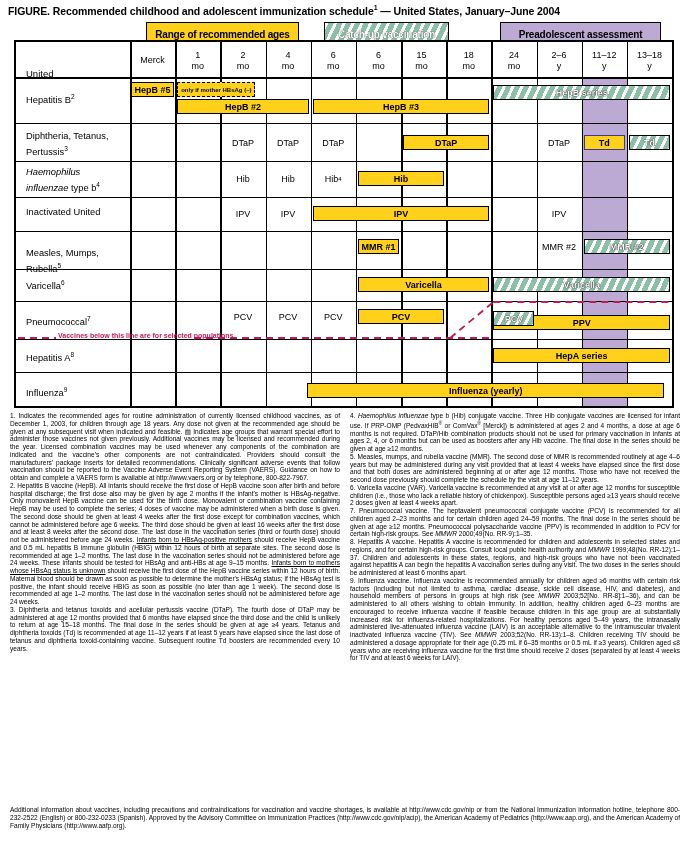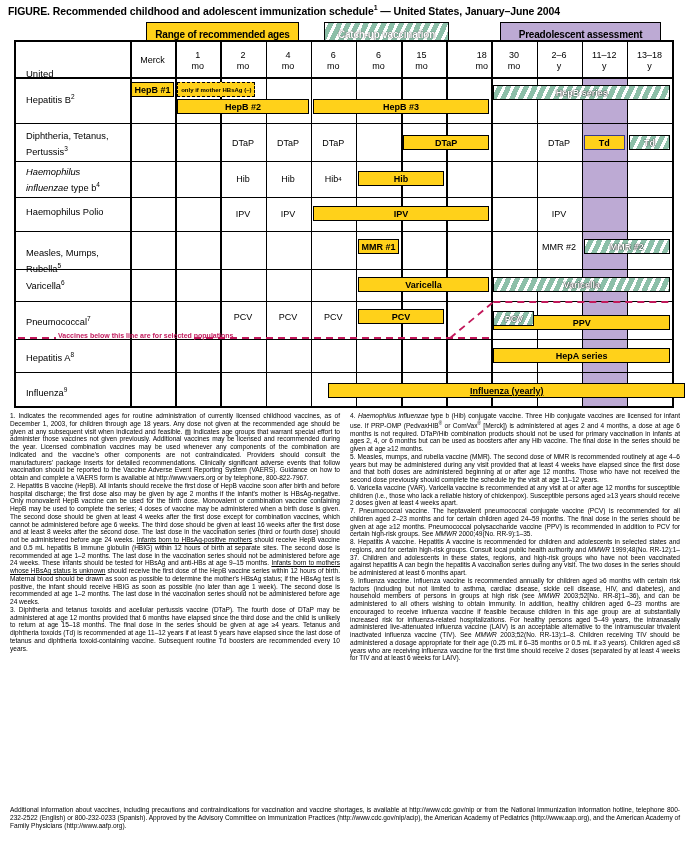--- a/index.html
+++ b/index.html
@@ -136,54 +136,54 @@
           <div>mo</div>
         </div>
         <div class="hdrcell" style="left: 339.833px; width: 45.1667px;">
           <div>6</div>
           <div>mo</div>
         </div>
         <div class="hdrcell" style="left: 385px; width: 41px;">
           <div>15</div>
           <div>mo</div>
         </div>
-        <div class="hdrcell" style="left: 430.167px; width: 45.1667px; padding-left: 13px;">
+        <div class="hdrcell" style="left: 430.167px; width: 45.1667px;">
           <div>18</div>
           <div>mo</div>
         </div>
         <div class="hdrcell" style="left: 475.333px; width: 45.1667px;">
-          <div>30</div>
+          <div>24</div>
           <div>mo</div>
         </div>
         <div class="hdrcell" style="left: 520.5px; width: 45.1667px;">
           <div>2–6</div>
           <div>y</div>
         </div>
         <div class="hdrcell" style="left: 565.667px; width: 45.1667px;">
           <div>11–12</div>
           <div>y</div>
         </div>
         <div class="hdrcell" style="left: 610.833px; width: 45.1667px;">
           <div>13–18</div>
           <div>y</div>
         </div>
       </div>
     <div id="row-names">
         <div class="vname" style="top: 49px;">Hepatitis B<sup>2</sup></div>
         <div class="vname" style="top: 89px;">Diphtheria, Tetanus,<br>Pertussis<sup>3</sup></div>
         <div class="vname" style="top: 125px;"><i>Haemophilus</i><br><i>influenzae</i> type b<sup>4</sup></div>
-        <div class="vname" style="top: 165px;">Haemophilus Polio</div>
+        <div class="vname" style="top: 165px;">Inactivated United</div>
         <div class="vname" style="top: 206px;">Measles, Mumps,<br>Rubella<sup>5</sup></div>
         <div class="vname" style="top: 235px;">Varicella<sup>6</sup></div>
         <div class="vname" style="top: 271px;">Pneumococcal<sup>7</sup></div>
         <div class="vname" style="top: 307px;">Hepatitis A<sup>8</sup></div>
         <div class="vname" style="top: 342px;">Influenza<sup>9</sup></div>
       </div>
     <div id="bars-layer">
-        <div class="bar bar-y" style="left: 115px; width: 43.1667px; top: 40px;">HepB #1</div>
+        <div class="bar bar-y" style="left: 115px; width: 43.1667px; top: 40px;">HepB #5</div>
         <div class="bar bar-dash" style="left: 161.167px; width: 78.3333px; top: 40px;">only if mother HBsAg (–)</div>
         <div class="bar bar-y" style="left: 161.167px; width: 131.5px; top: 57px;">HepB #2</div>
         <div class="bar bar-y" style="left: 296.667px; width: 176.667px; top: 57px;">HepB #3</div>
         <div class="bar bar-c" style="left: 477.333px; width: 176.667px; top: 43px;">
           <span>HepB series</span>
         </div>
         <div class="cell" style="left: 204.333px; width: 45.1667px; top: 93px; height: 15px;">DTaP</div>
         <div class="cell" style="left: 249.5px; width: 45.1667px; top: 93px; height: 15px;">DTaP</div>
         <div class="cell" style="left: 294.667px; width: 45.1667px; top: 93px; height: 15px;">DTaP</div>
         <div class="bar bar-y" style="left: 387px; width: 86.3333px; top: 93px;">DTaP</div>
@@ -211,21 +211,21 @@
         </div>
         <div class="cell" style="left: 204.333px; width: 45.1667px; top: 267px; height: 15px;">PCV</div>
         <div class="cell" style="left: 249.5px; width: 45.1667px; top: 267px; height: 15px;">PCV</div>
         <div class="cell" style="left: 294.667px; width: 45.1667px; top: 267px; height: 15px;">PCV</div>
         <div class="bar bar-y" style="left: 341.833px; width: 86.3333px; top: 267px;">PCV</div>
         <div class="bar bar-c" style="left: 477.333px; width: 41.1667px; top: 269px; z-index: 5;">
           <span>PCV</span>
         </div>
         <div class="bar bar-y" style="left: 477.333px; width: 176.667px; top: 273px;">PPV</div>
         <div class="bar bar-y" style="left: 477.333px; width: 176.667px; top: 306px;">HepA series</div>
-        <div class="bar bar-y" style="left: 312px; width: 357.333px; top: 341px; text-decoration: underline;">Influenza (yearly)</div>
+        <div class="bar bar-y" style="left: 291px; width: 357.333px; top: 341px;">Influenza (yearly)</div>
       </div>
     <svg id="diag-layer" class="diag" width="660" height="368" style="left:0;top:0;pointer-events:none">
         <line x1="2" y1="296" x2="40" y2="296" stroke="#C2185B" stroke-width="1.8" stroke-dasharray="7,5"></line>
         <line x1="178" y1="296" x2="476.3333333333333" y2="296" stroke="#C2185B" stroke-width="1.8" stroke-dasharray="7,5"></line>
         <line x1="434.16666666666663" y1="296" x2="477.3333333333333" y2="260" stroke="#C2185B" stroke-width="1.8" stroke-dasharray="7,5"></line>
         <line x1="477.3333333333333" y1="260" x2="654" y2="260" stroke="#C2185B" stroke-width="1.8" stroke-dasharray="7,5"></line>
       </svg>
   </div>
 
   <div class="fn fncol1" id="fn-col1">

